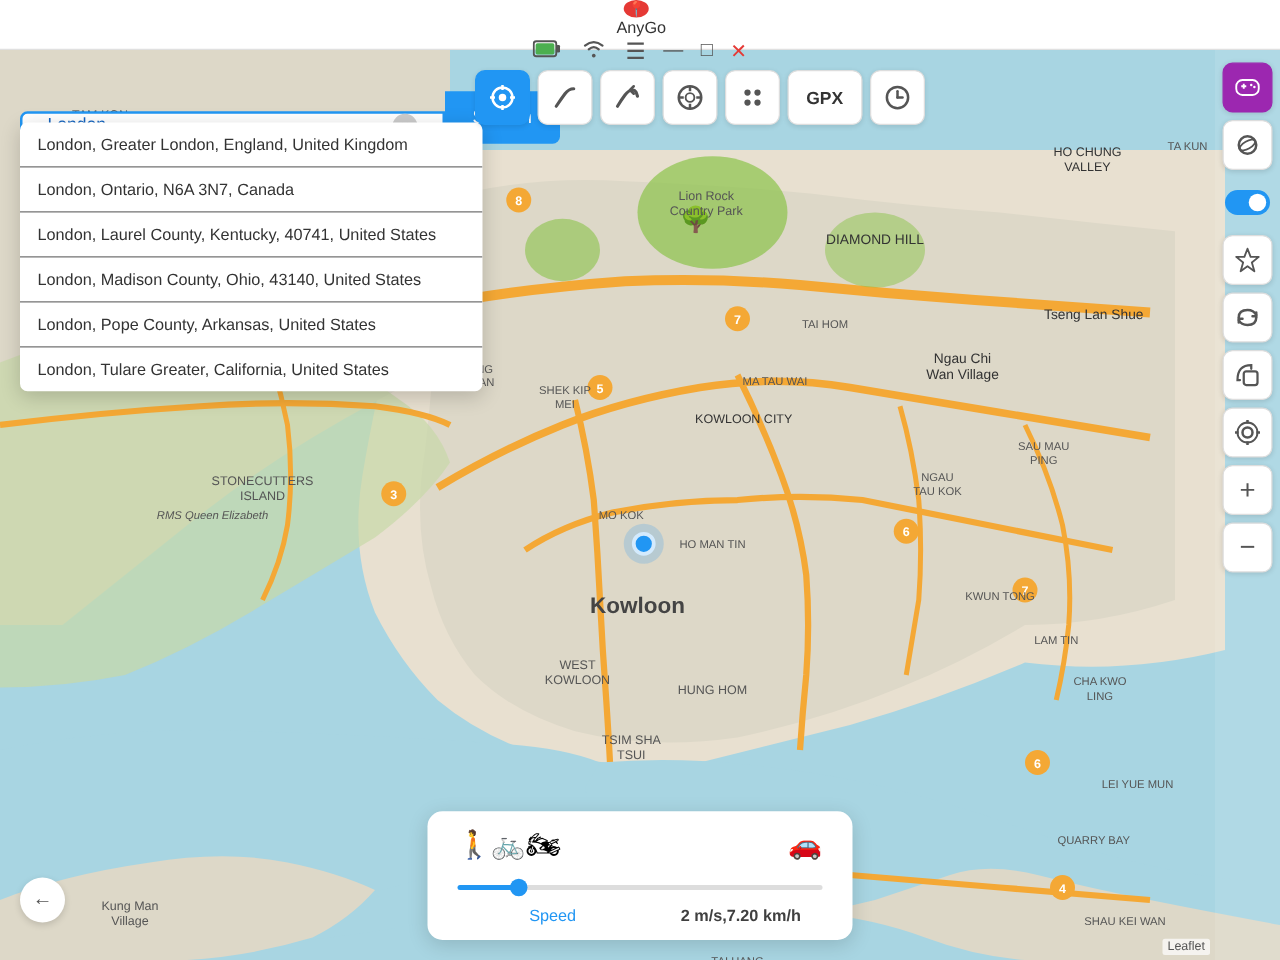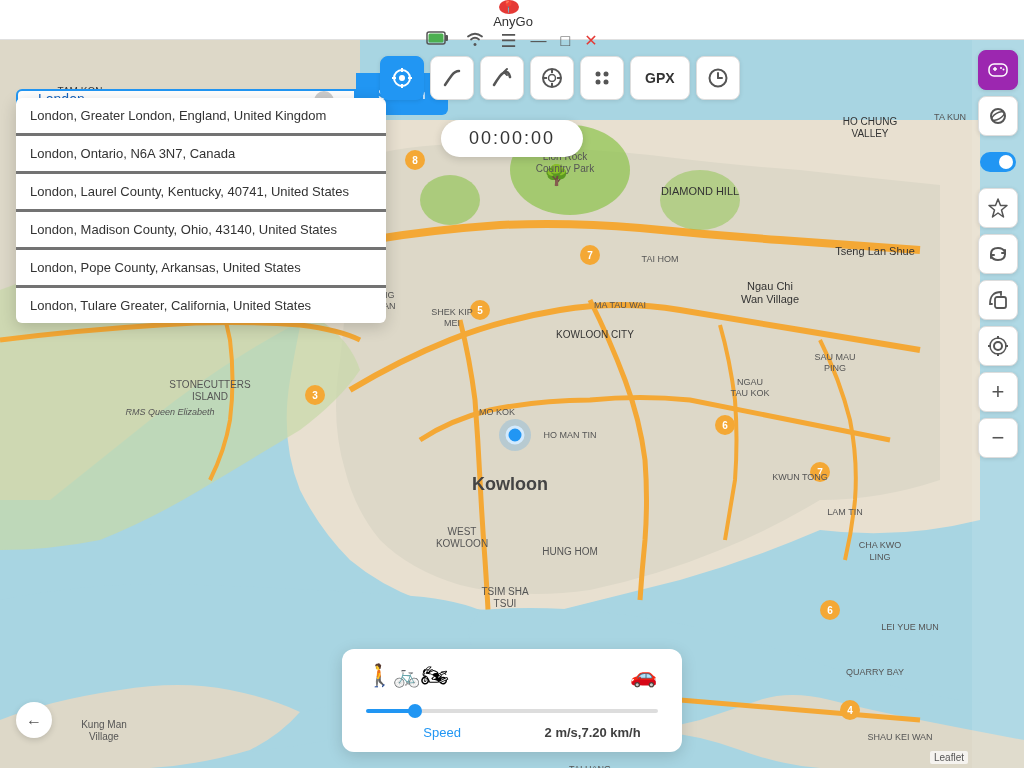--- a/index.html
+++ b/index.html
@@ -106,21 +106,21 @@
       background: #fff;
       border-radius: 6px;
       box-shadow: 0 4px 16px rgba(0,0,0,0.18);
       z-index: 50;
       overflow: hidden;
     }
     .search-result-item {
       padding: 10px 14px;
       font-size: 13px;
       color: #333;
-      border-bottom: 3px solid #737373;
+      border-bottom: 1px solid #737373;
       cursor: pointer;
     }
     .search-result-item:last-child { border-bottom: none; }
 
     
     #toolbar {
       position: absolute;
       top: 16px;
       left: 380px;
       display: flex;
@@ -483,21 +483,20 @@
 
     <div class="tool-btn" title="History">
       <svg width="22" height="22" viewBox="0 0 22 22">
           <circle cx="11" cy="11" r="8.5" fill="none" stroke="#555" stroke-width="2"></circle>
           <line x1="11" y1="11" x2="11" y2="6" stroke="#555" stroke-width="2" stroke-linecap="round"></line>
           <line x1="11" y1="11" x2="15" y2="11" stroke="#555" stroke-width="2" stroke-linecap="round"></line>
         </svg>
     </div>
   </div>
 
-  <div id="timer">00:00:00</div>
 
   <div id="right-sidebar">
     <div class="side-btn purple" title="Gamepad">
       <svg width="22" height="16" viewBox="0 0 22 16">
           <rect x="2" y="2" width="18" height="12" rx="5" fill="none" stroke="white" stroke-width="1.5"></rect>
           <line x1="6" y1="7" x2="10" y2="7" stroke="white" stroke-width="1.5"></line>
           <line x1="8" y1="5" x2="8" y2="9" stroke="white" stroke-width="1.5"></line>
           <circle cx="14" cy="6" r="1" fill="white"></circle>
           <circle cx="16.5" cy="7.5" r="1" fill="white"></circle>
         </svg>

